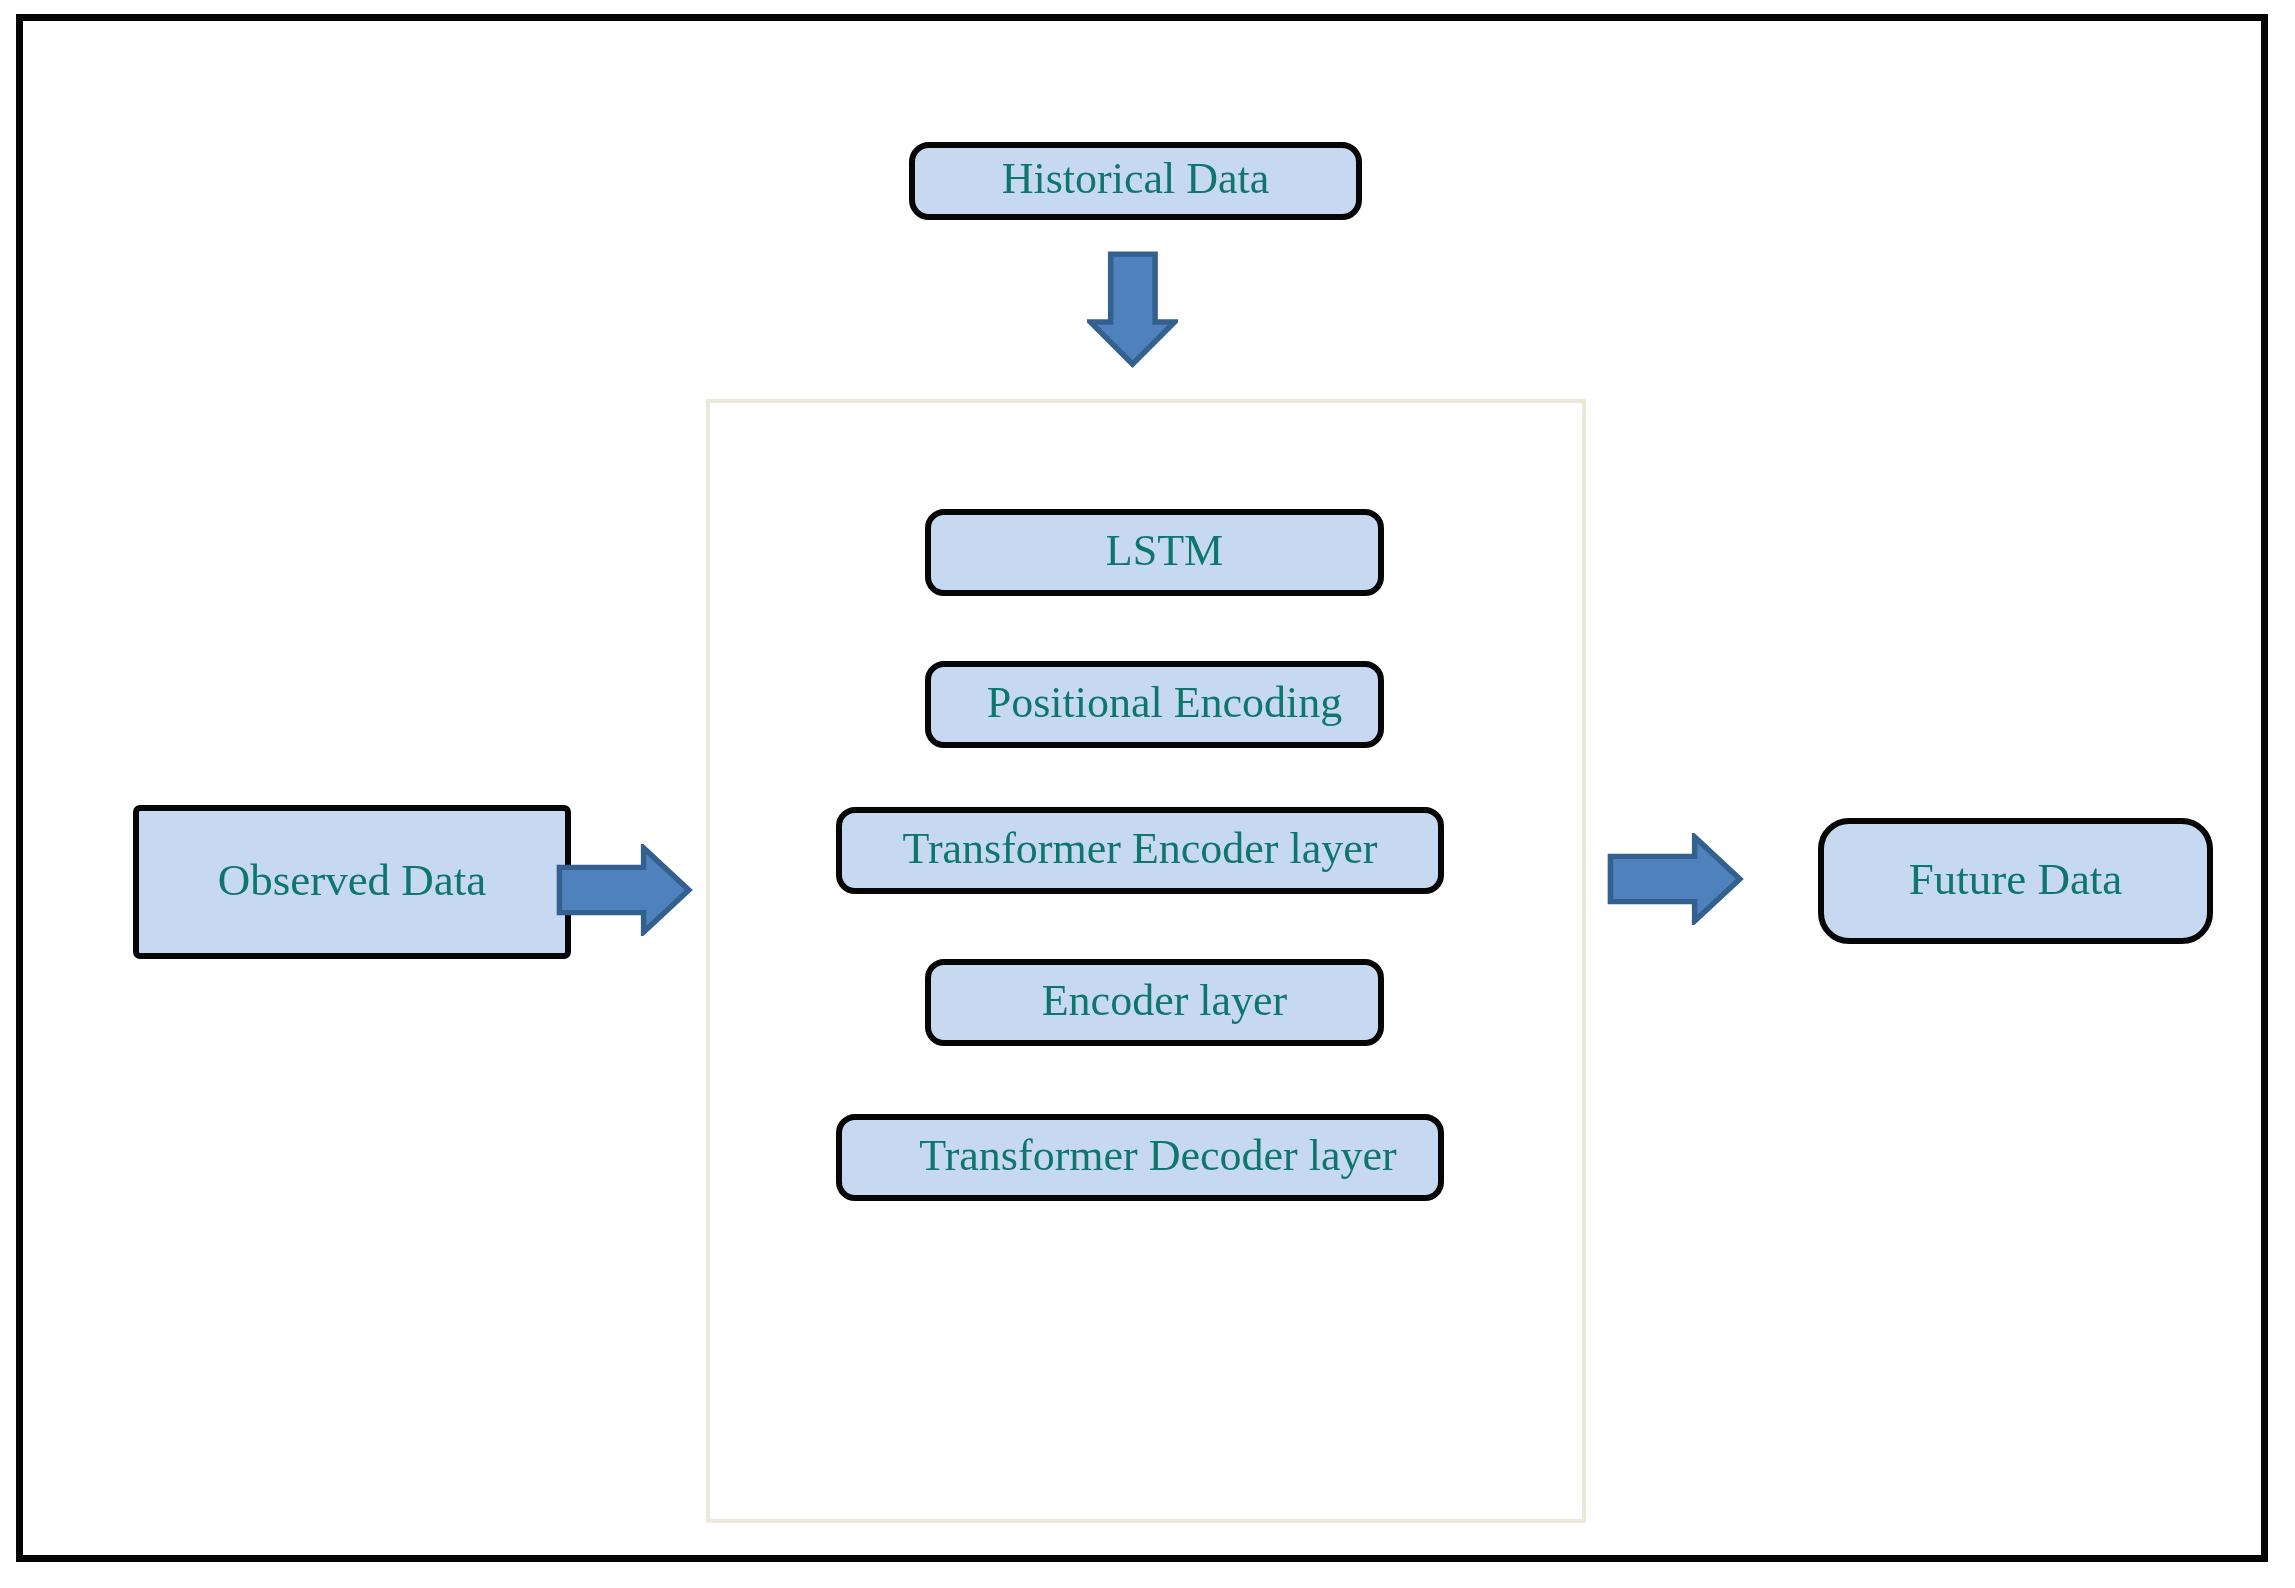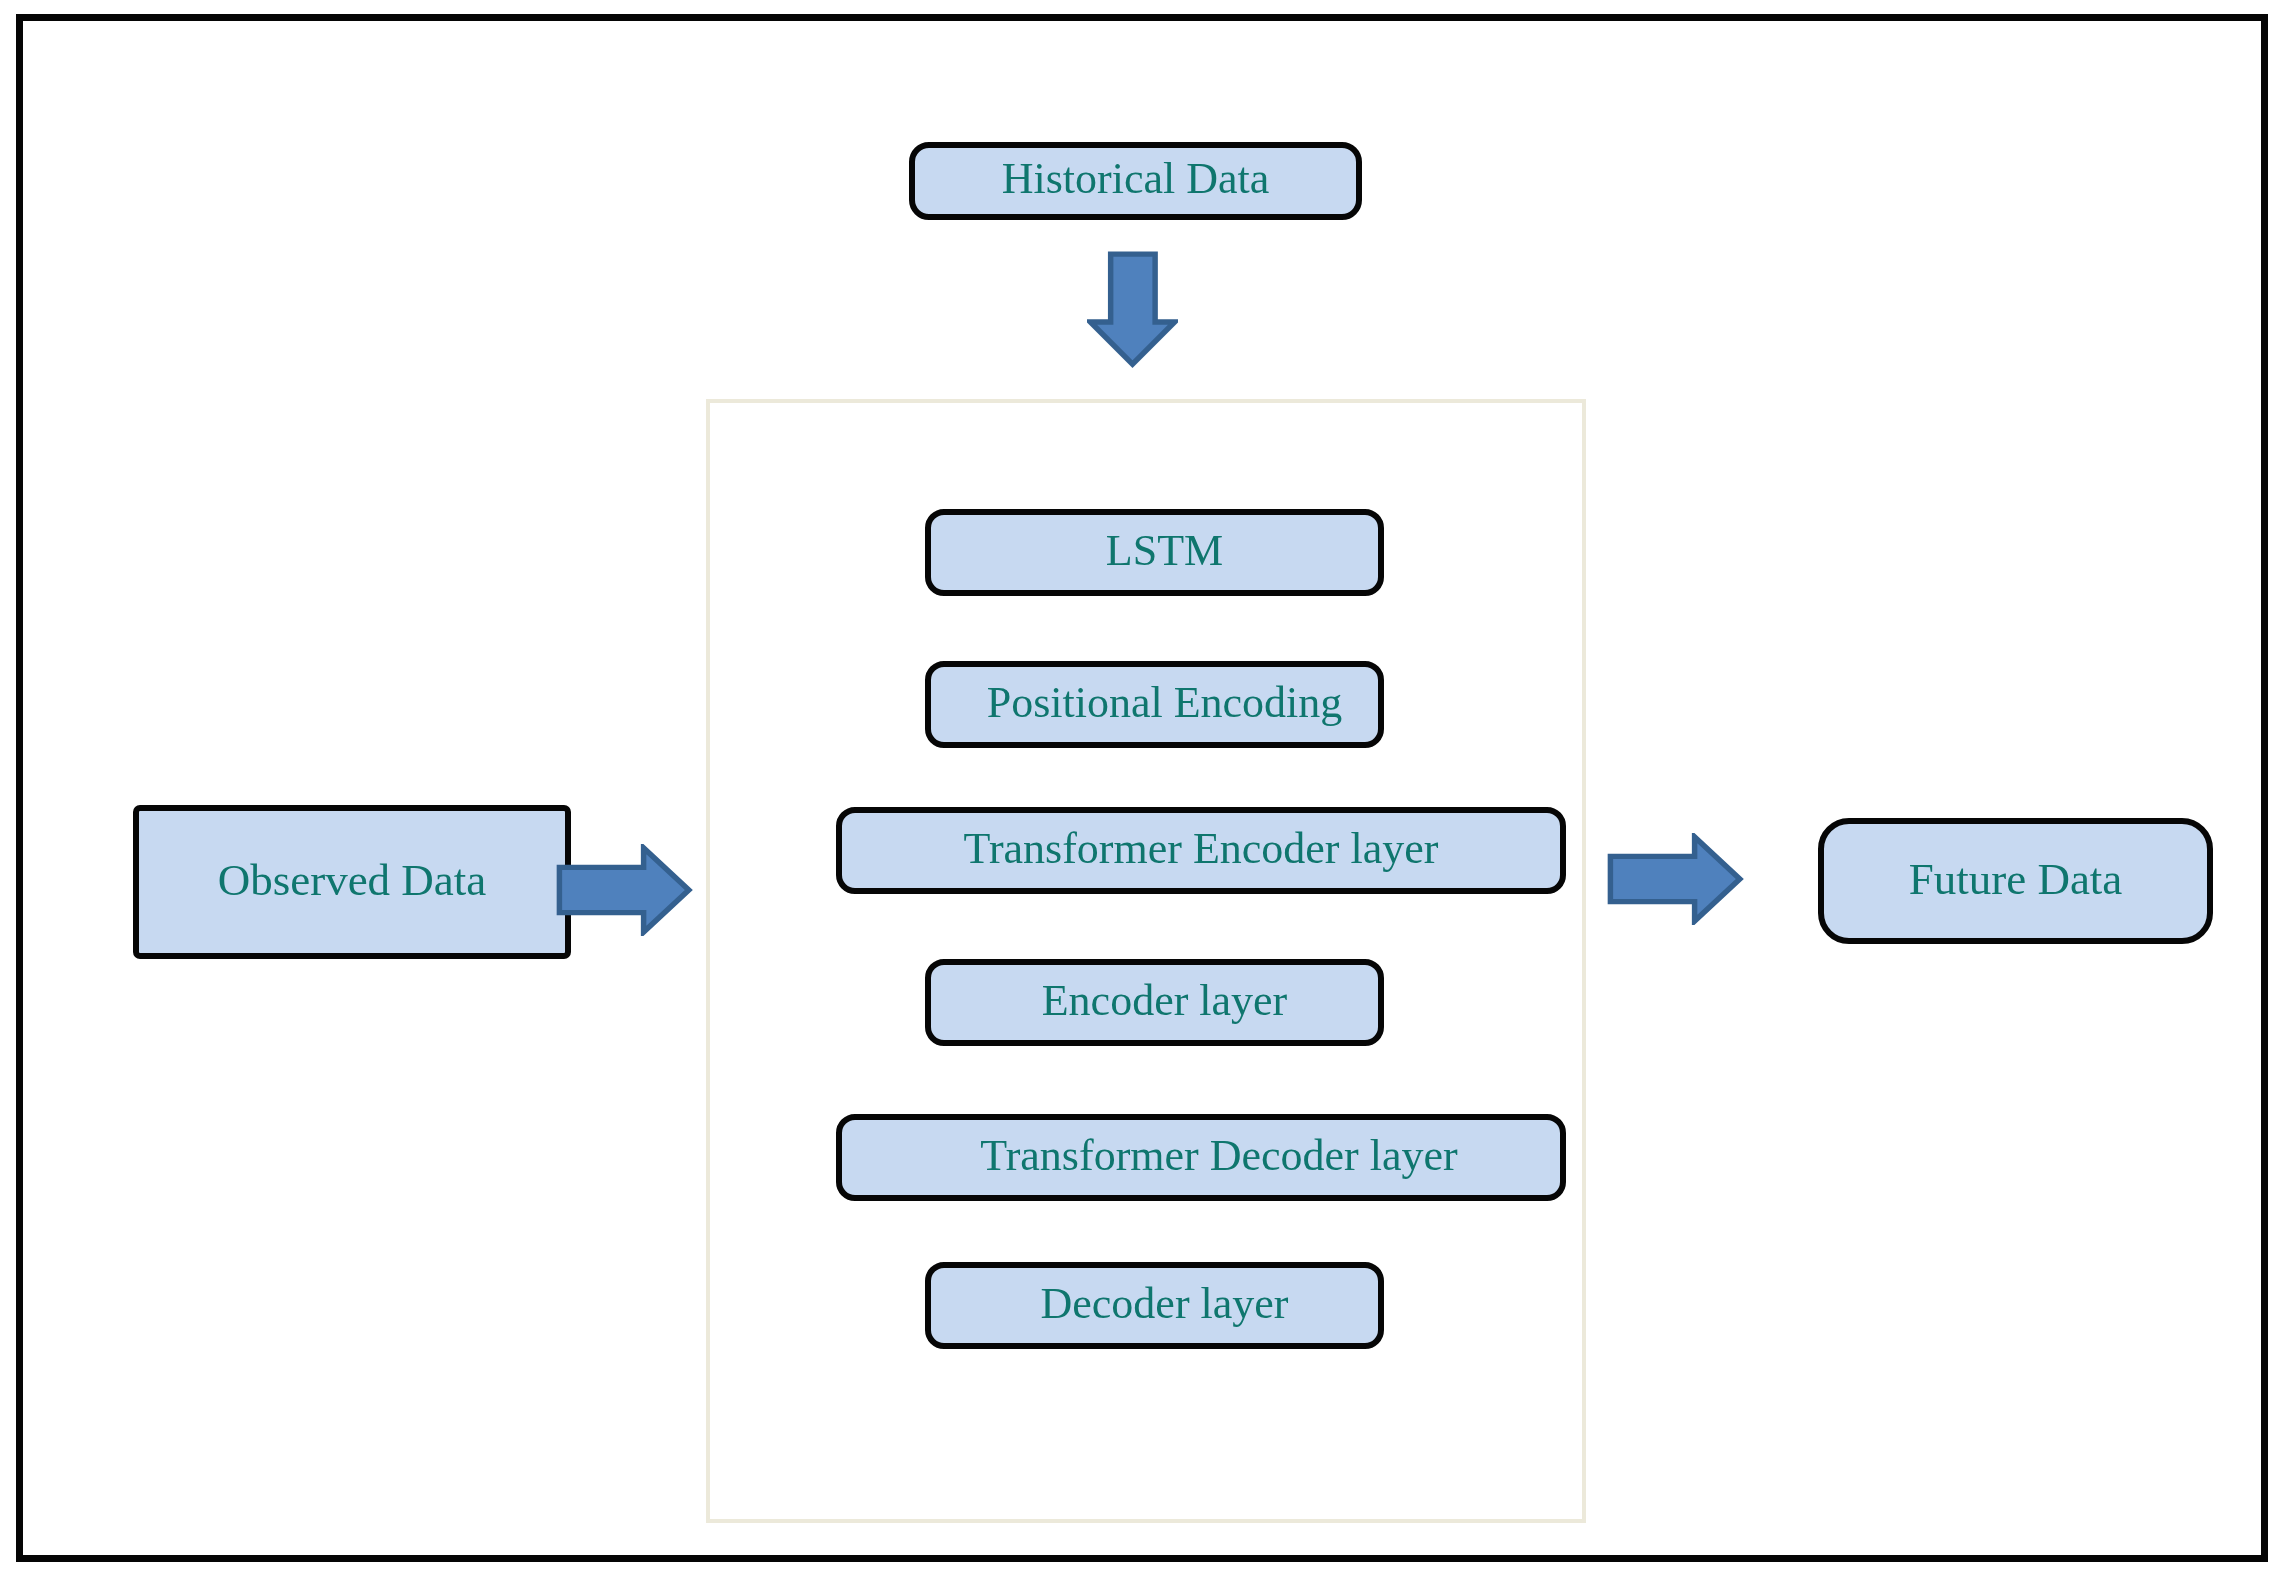--- a/index.html
+++ b/index.html
@@ -48,21 +48,21 @@
     top: 399px;
     width: 880px;
     height: 1124px;
     border: 4.7px solid #ece9da;
     background: #ffffff;
     box-sizing: border-box;
   }
   
   .stack-node { border-radius: 19px; font-size: 44px; height: 87px; }
   .stack-narrow { left: 925px; width: 459px; padding-left: 20px; }
-  .stack-wide   { left: 836px; width: 730px; }
+  .stack-wide   { left: 836px; width: 608px; }
   .stack-0 { top: 509px;  }
   .stack-1 { top: 661px;  }
   .stack-2 { top: 807px; }
   .stack-3 { top: 959px; }
   .stack-4 { top: 1114px; padding-left: 36px; }
   .stack-5 { top: 1262px; }
   
   .arrow { position: absolute; }
   .arrow polygon {
     fill: #4f81bd;
@@ -99,23 +99,20 @@
   </div>
   <div class="node stack-node stack-wide stack-2">
     <span>Transformer Encoder layer</span>
   </div>
   <div class="node stack-node stack-narrow stack-3">
     <span>Encoder layer</span>
   </div>
   <div class="node stack-node stack-wide stack-4">
     <span>Transformer Decoder layer</span>
   </div>
-  <div class="node stack-node stack-narrow stack-5">
-    <span>Decoder layer</span>
-  </div>
 
   <div class="node node-observed">
     <span>Observed Data</span>
   </div>
 
   <svg class="arrow arrow-left" viewBox="0 0 175 118" aria-hidden="true">
     <polygon points="4,30 112,30 112,5 170,59 112,113 112,88 4,88"></polygon>
   </svg>
 
   <svg class="arrow arrow-right" viewBox="0 0 175 118" aria-hidden="true">

